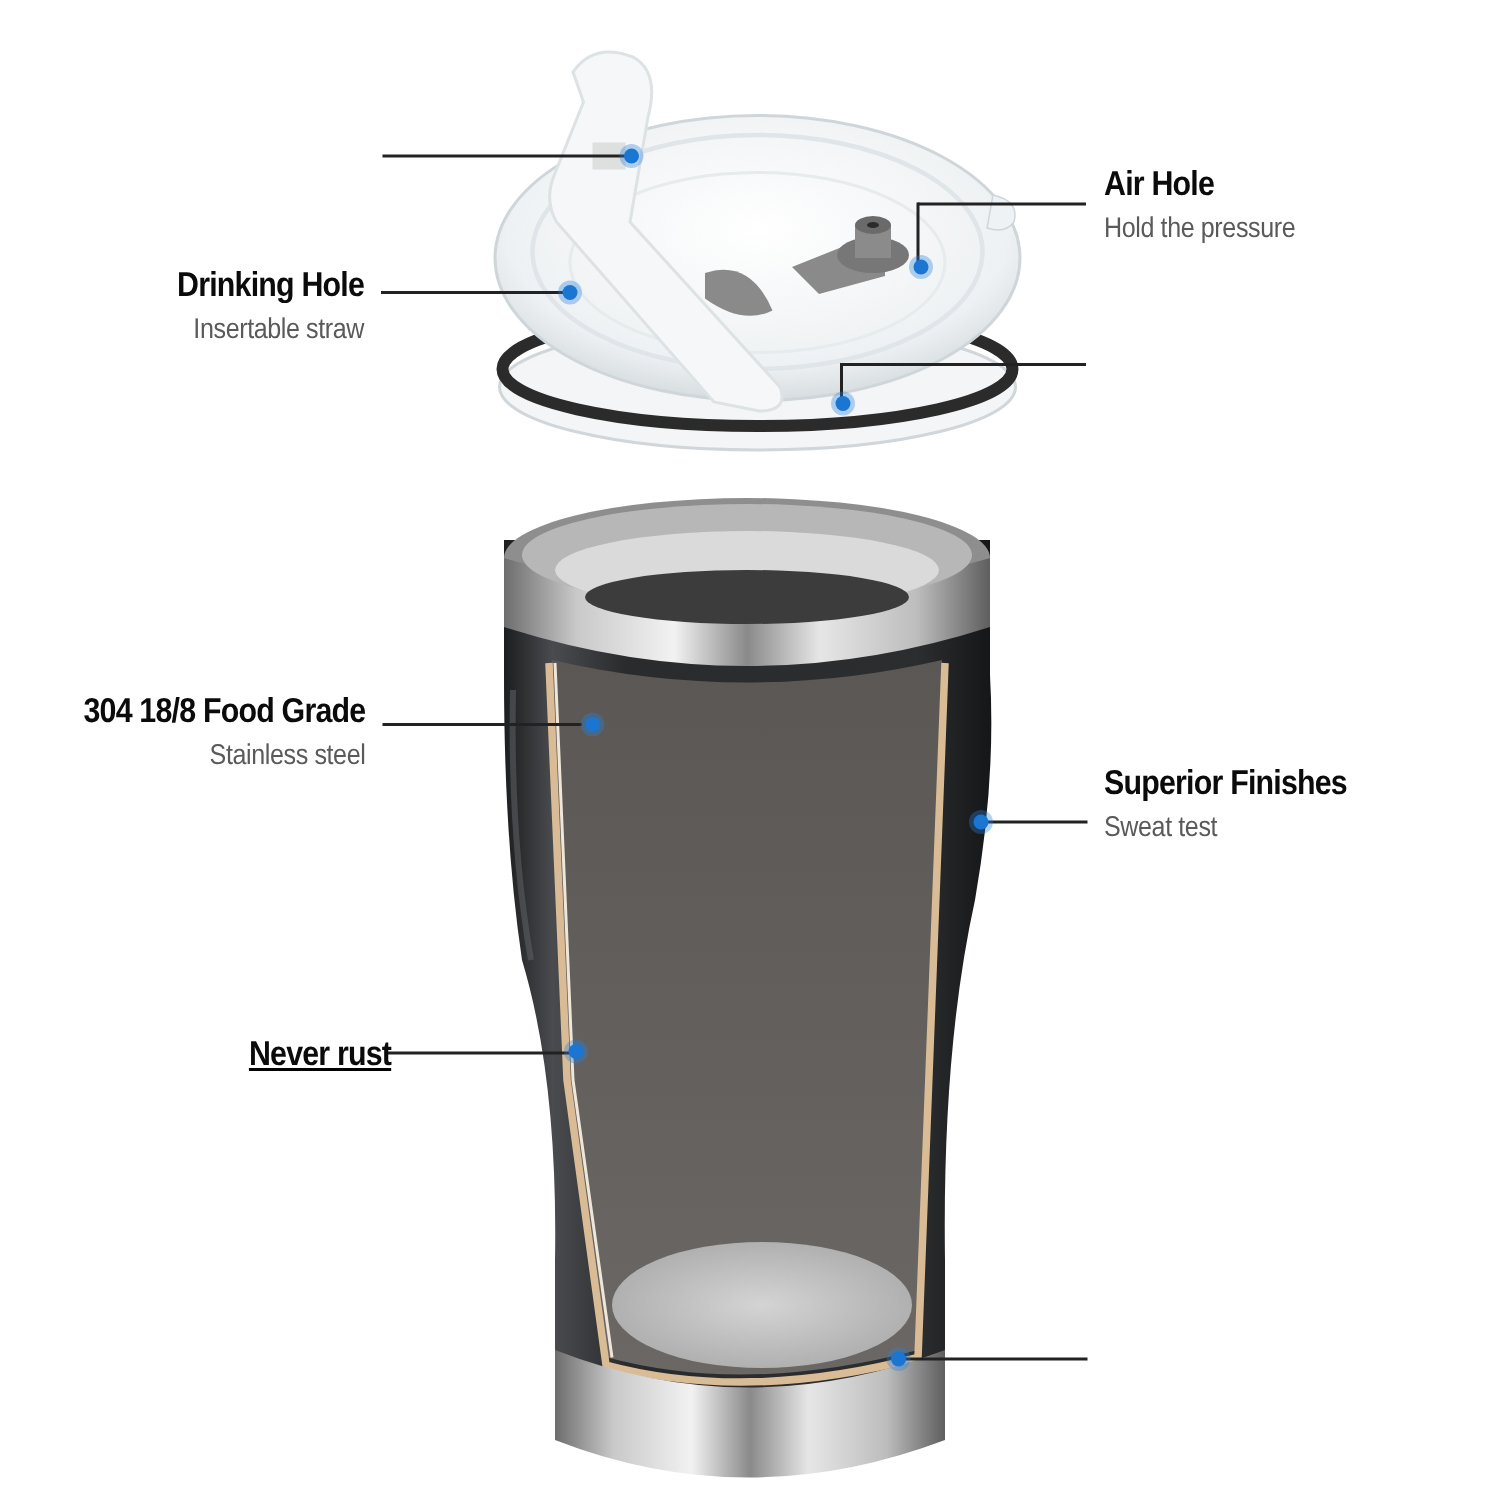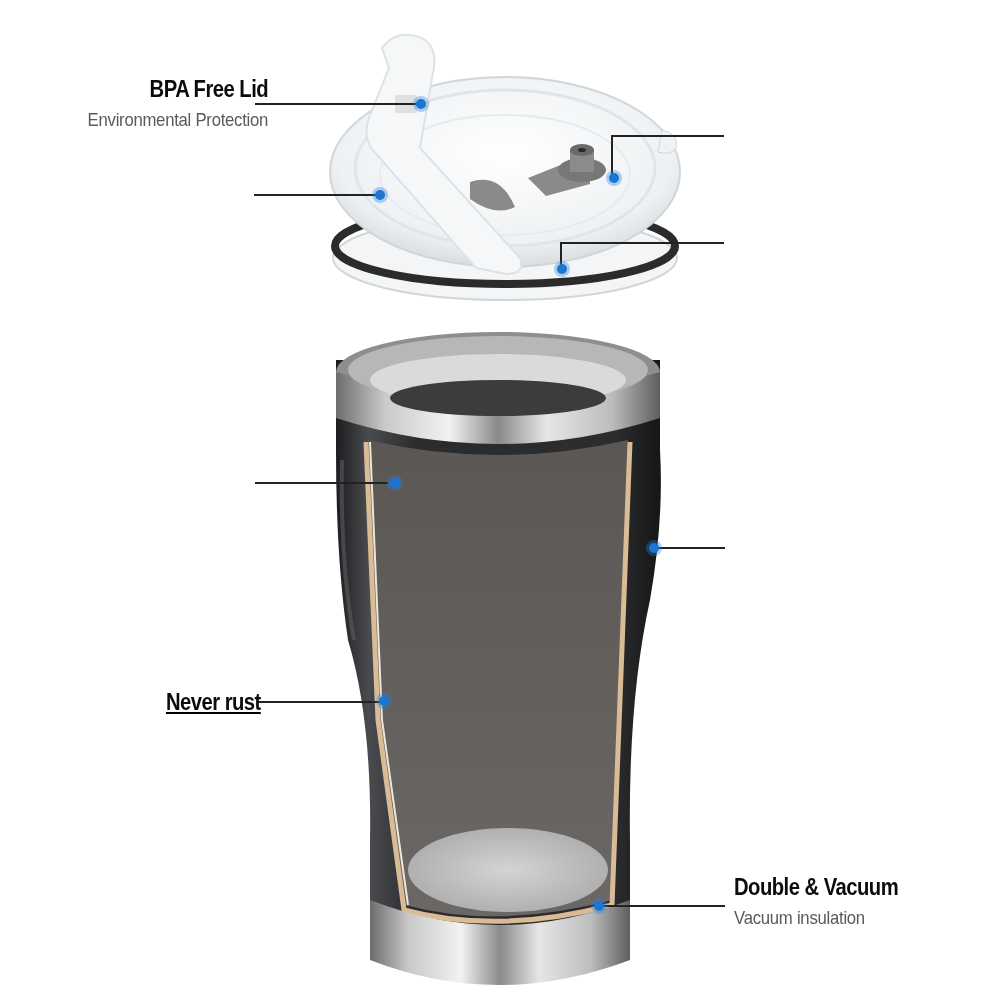--- a/index.html
+++ b/index.html
@@ -111,32 +111,40 @@
 
   <div class="dot" style="left:421px; top:104px;"></div>
   <div class="dot" style="left:380px; top:195px;"></div>
   <div class="dot" style="left:614px; top:178px;"></div>
   <div class="dot" style="left:562px; top:269px;"></div>
   <div class="dot" style="left:395px; top:483px;"></div>
   <div class="dot" style="left:654px; top:548px;"></div>
   <div class="dot" style="left:384px; top:701px;"></div>
   <div class="dot" style="left:599px; top:906px;"></div>
 
-  <div class="label r" style="right:732px; top:76px;">
-    <div class="title">BPA Free Lid</div>
-    <div class="sub" style="margin-top:6px;">Environmental Protection</div>
+
+  <div class="label r" style="right:757px; top:176px;">
+    <div class="title">Drinking Hole</div>
+    <div class="sub" style="margin-top:6px;">Insertable straw</div>
   </div>
 
-
+  <div class="label r" style="right:756px; top:460px;">
+    <div class="title">304 18/8 Food Grade</div>
+    <div class="sub" style="margin-top:6px;">Stainless steel</div>
+  </div>
 
   <div class="label r" style="right:739px; top:689px;text-decoration:underline;">
     <div class="title">Never rust</div>
   </div>
 
+  <div class="label" style="left:736px; top:109px;">
+    <div class="title">Air Hole</div>
+    <div class="sub" style="margin-top:6px;">Hold the pressure</div>
+  </div>
 
 
+  <div class="label" style="left:736px; top:508px;">
+    <div class="title">Superior Finishes</div>
+    <div class="sub" style="margin-top:6px;">Sweat test</div>
+  </div>
 
-  <div class="label" style="left:734px; top:874px;">
-    <div class="title">Double &amp; Vacuum</div>
-    <div class="sub" style="margin-top:6px;">Vacuum insulation</div>
-  </div>
 
 </div>
 
 </body></html>

